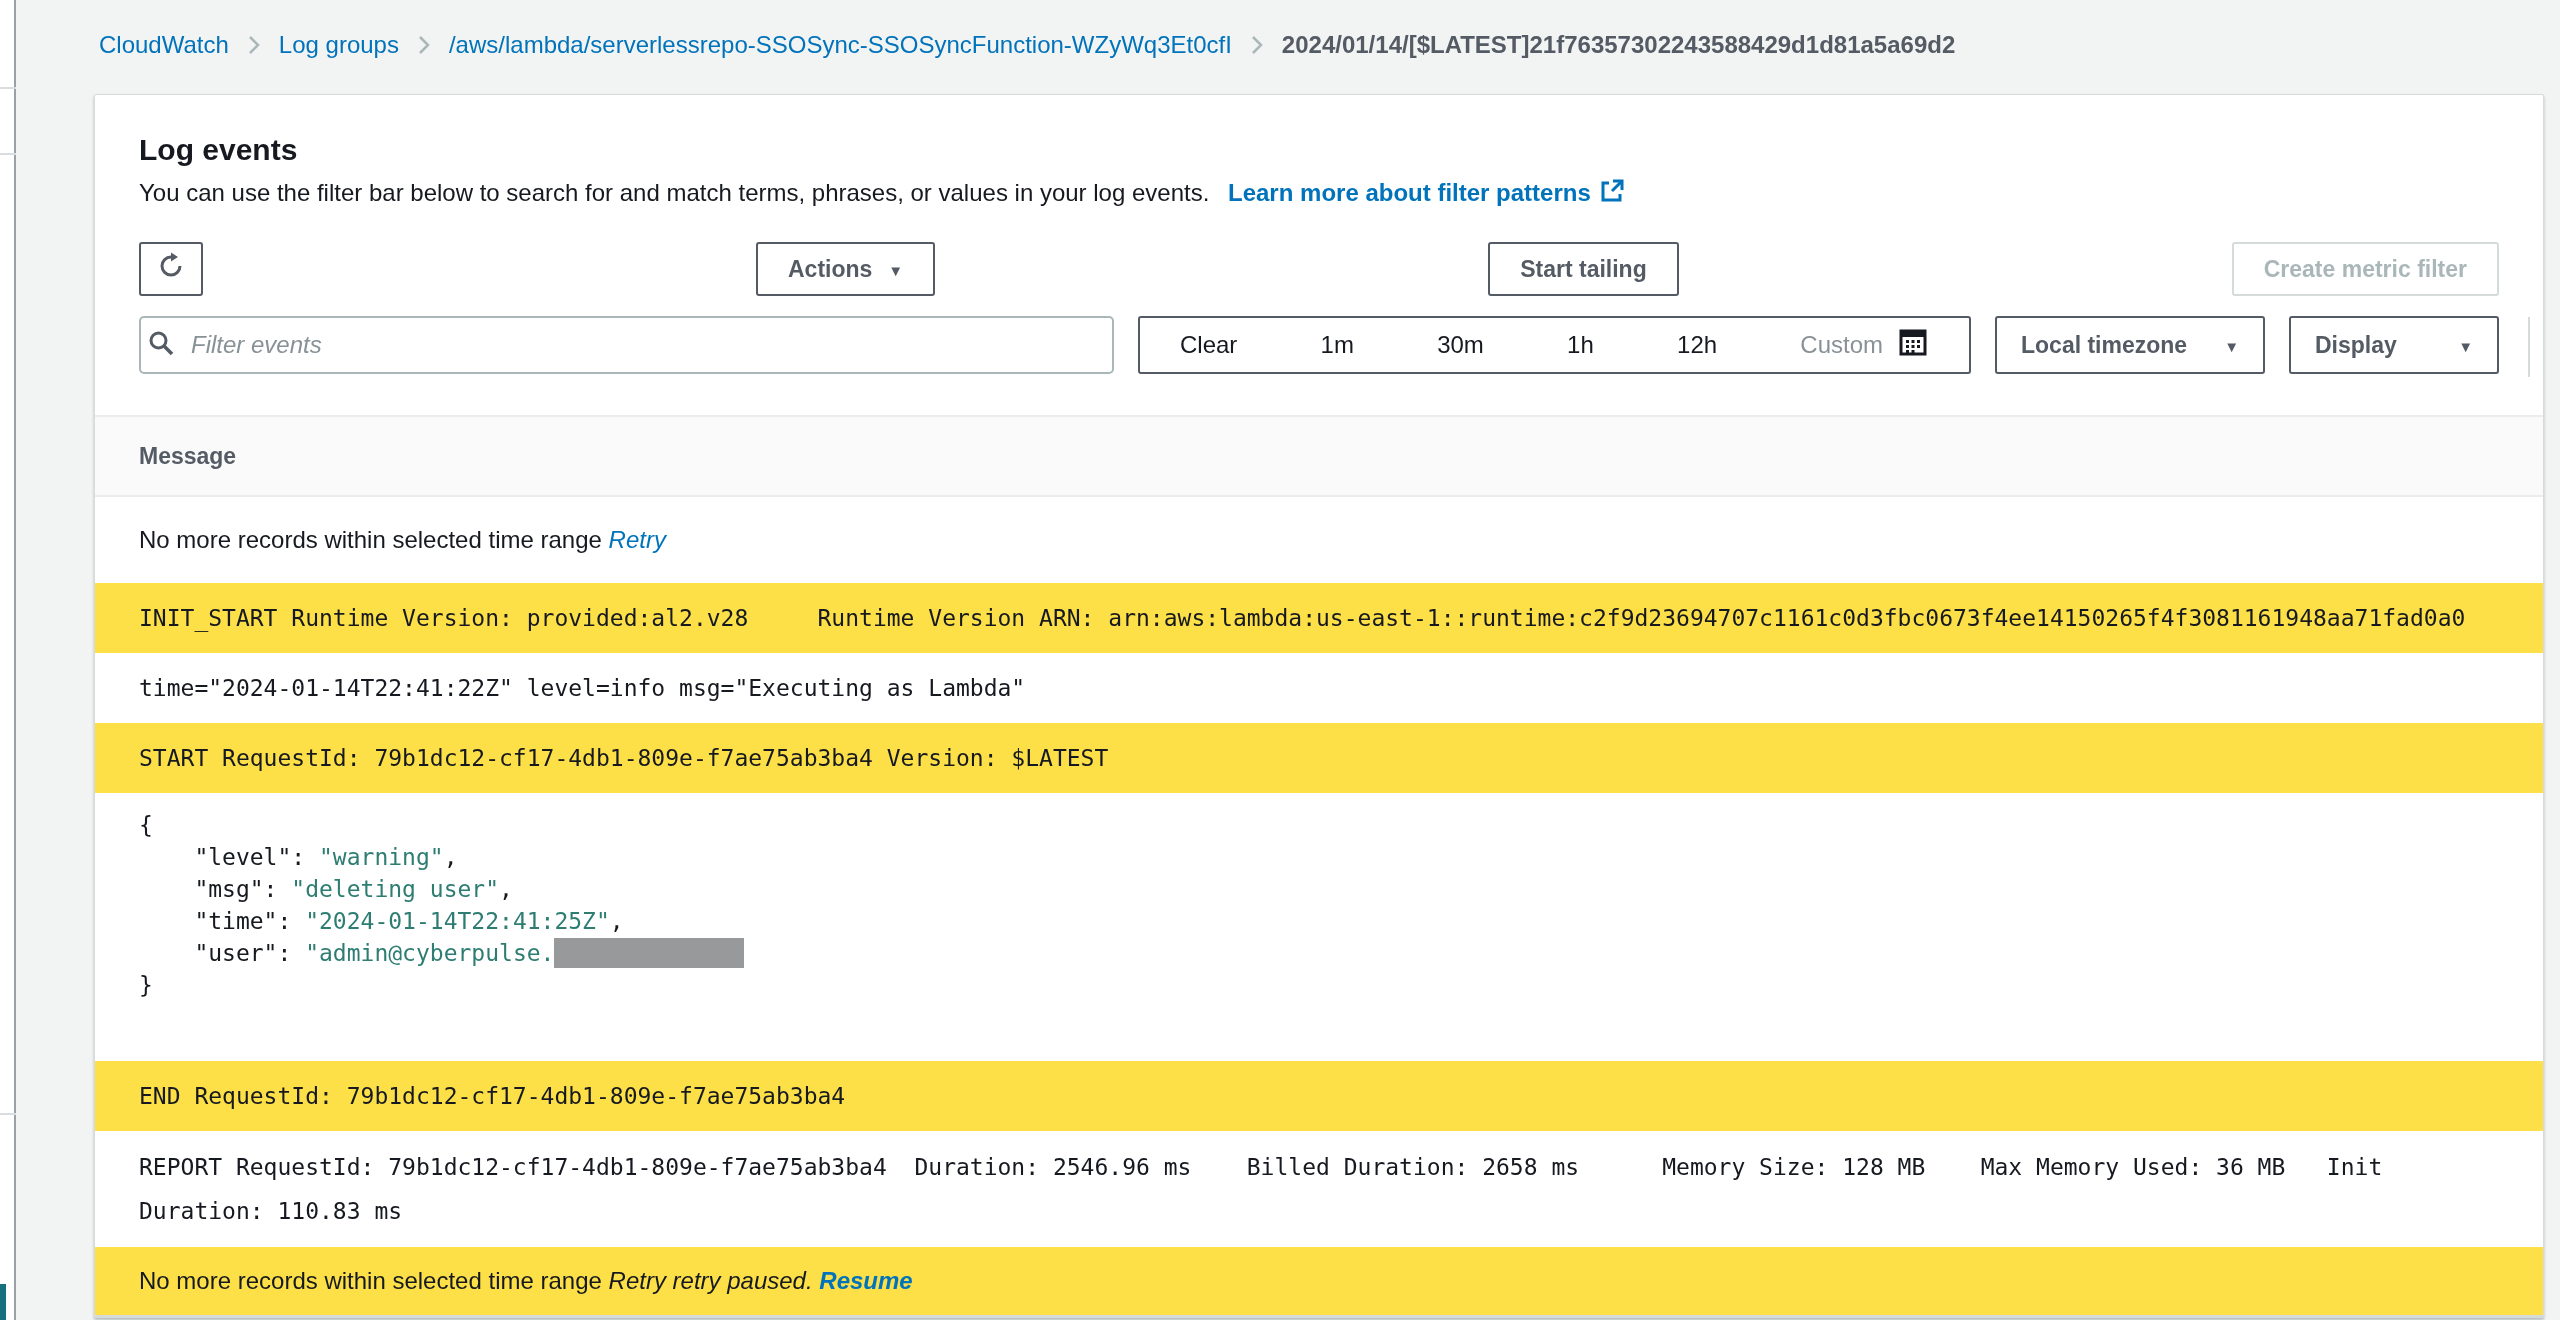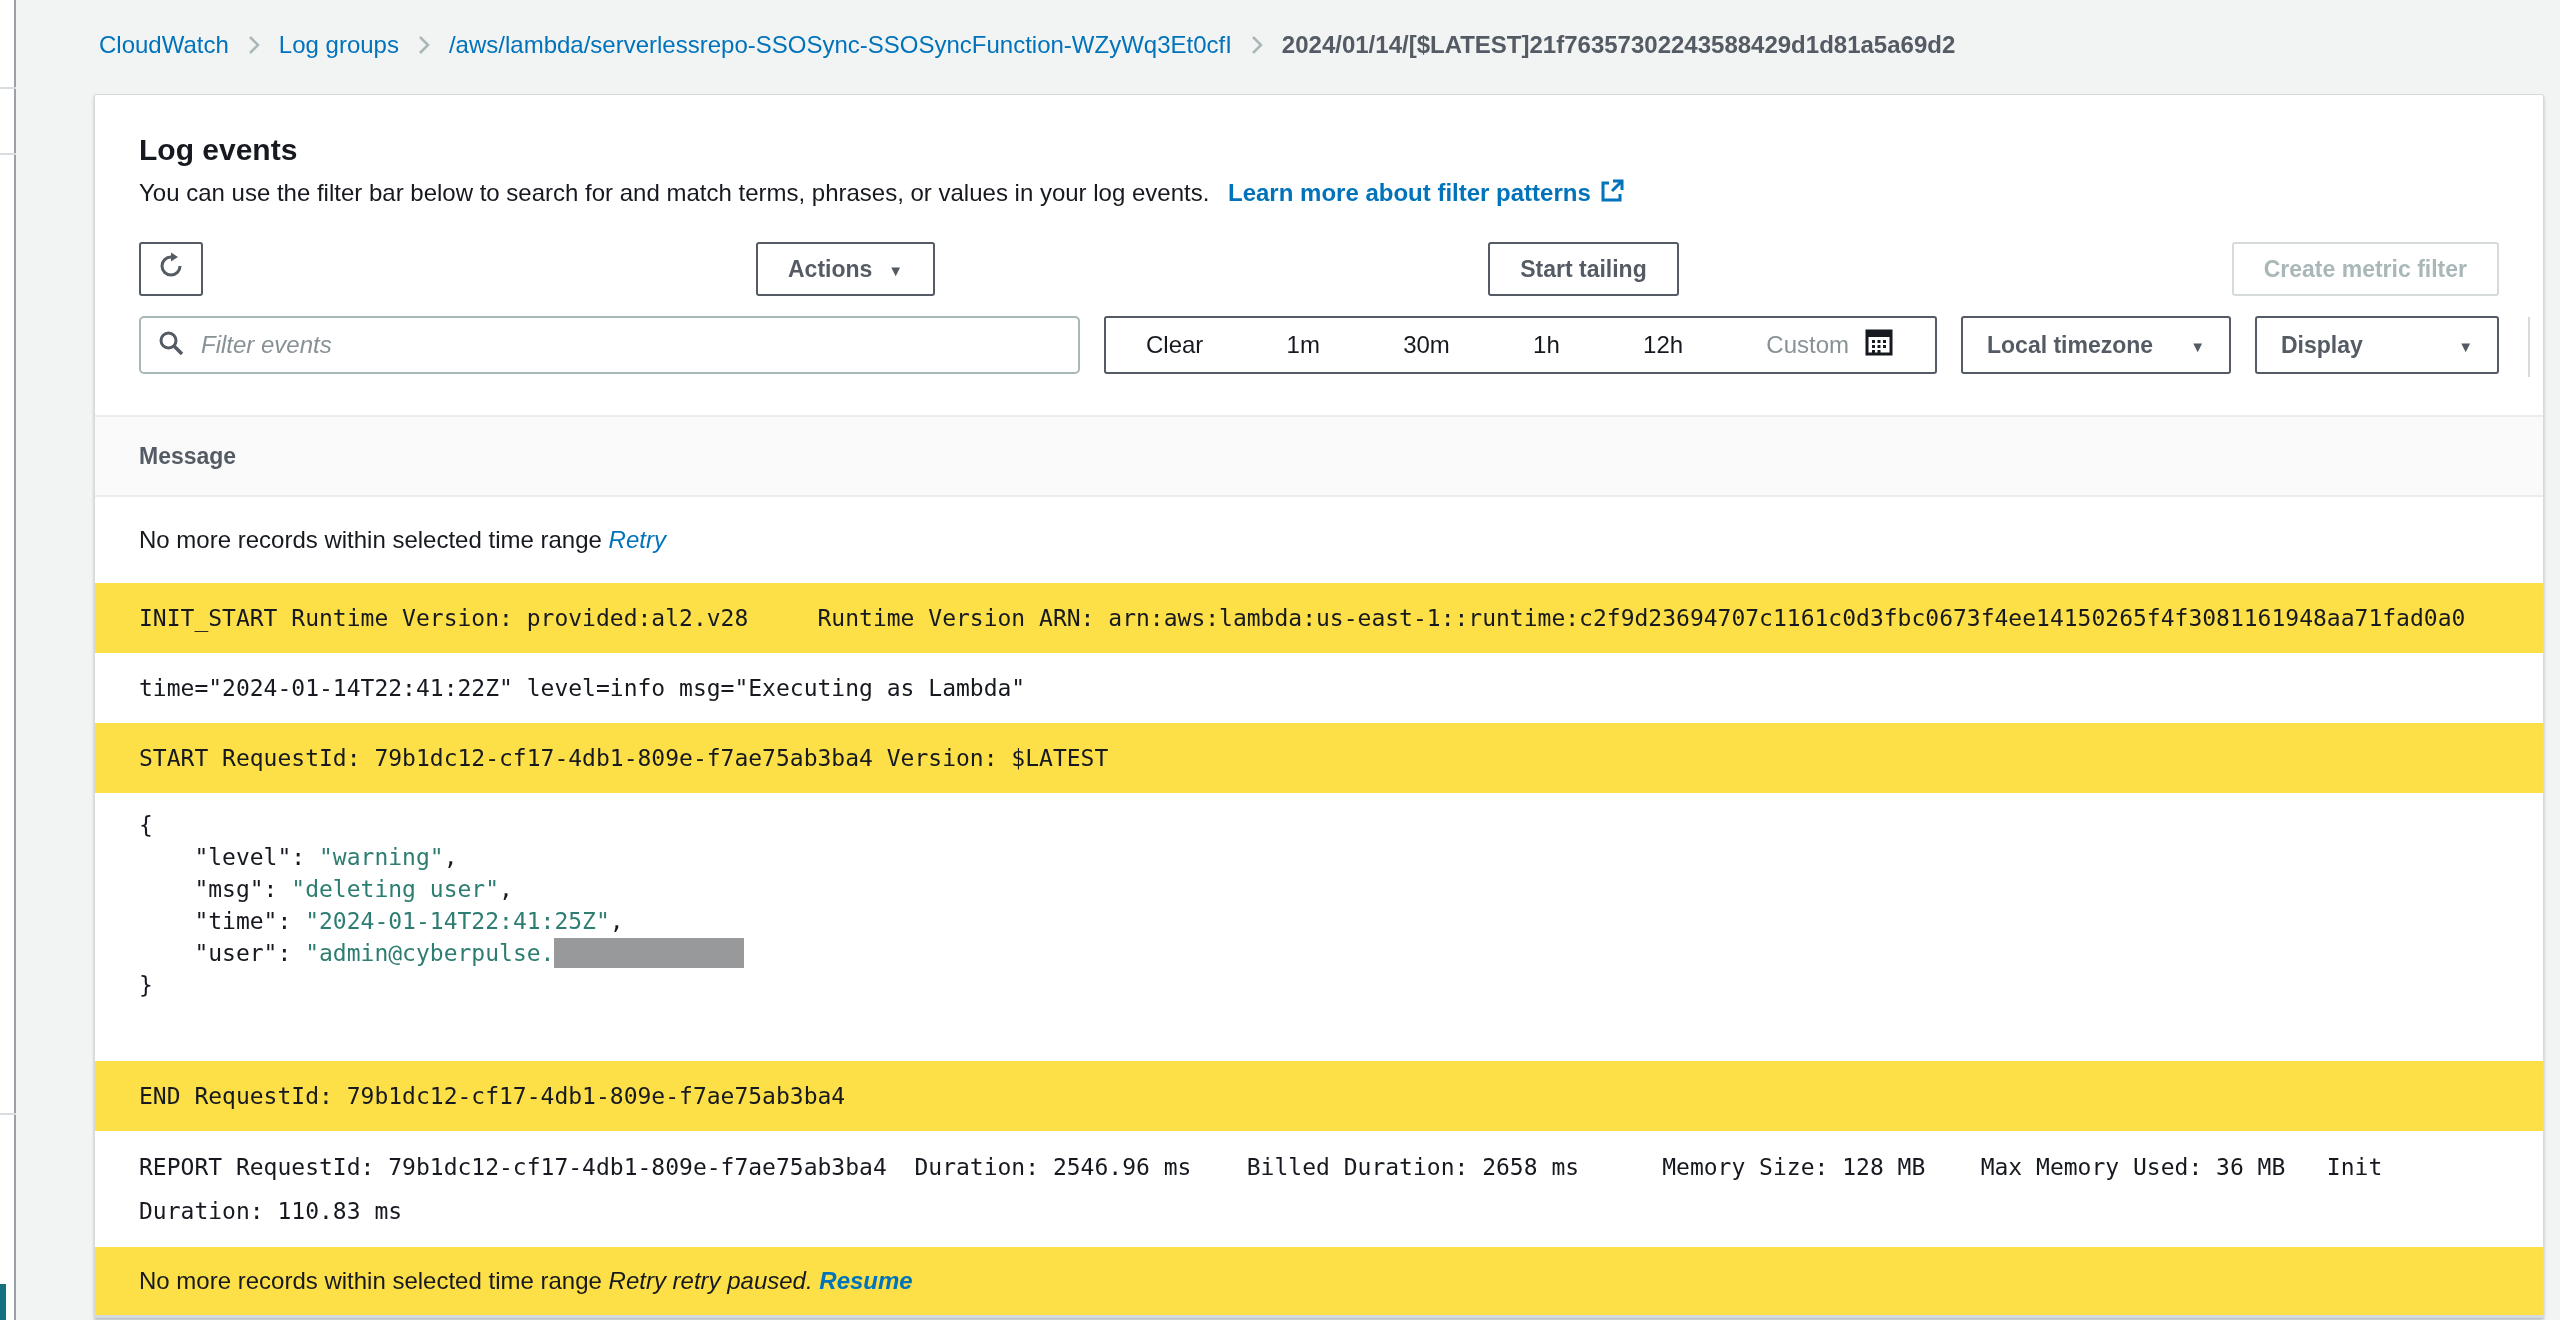--- a/index.html
+++ b/index.html
@@ -46,21 +46,21 @@
     padding:0 30px; gap:16px; box-sizing:border-box; cursor:pointer; white-space:nowrap;
   }
   .btn.icon-only { width:64px; padding:0; }
   .btn.disabled { border-color:#d5dbdb; color:#aab7b8; cursor:default; }
   .caret { font-size:15px; line-height:1; transform:translateY(1px); }
 
   
   .filter-row { display:flex; align-items:center; gap:24px; margin-top:20px; }
   .search {
     flex:1; height:58px; border:2px solid #aab7b8; border-radius:5px; background:#fff;
-    display:flex; align-items:center; padding:0 16px; gap:14px; box-sizing:border-box;
+    display:flex; align-items:center; padding:0 6px; gap:14px; box-sizing:border-box;
   }
   .search input {
     flex:1; border:none; outline:none; font-family:"Liberation Sans", sans-serif;
     font-size:24px; color:#16191f; background:transparent;
   }
   .search input::placeholder { color:#879196; font-style:italic; }
 
   .seg {
     display:flex; align-items:center; justify-content:space-between;
     width:833px; height:58px; box-sizing:border-box;
@@ -69,21 +69,21 @@
   }
   .range { cursor:pointer; white-space:nowrap; }
   .custom-range { display:flex; align-items:center; gap:14px; color:#879196; cursor:pointer; white-space:nowrap; }
 
   .dd-btn {
     display:flex; align-items:center; justify-content:space-between;
     height:58px; box-sizing:border-box; border:2px solid #545b64; border-radius:3px;
     background:#fff; color:#545b64; font-weight:700; font-size:23px; padding:0 24px; cursor:pointer; white-space:nowrap;
   }
   .tz { width:270px; }
-  .disp { width:244px; }
+  .disp { width:210px; }
 
   .right-divider { position:absolute; left:2528px; top:317px; width:2px; height:60px; background:#d5dbdb; }
 
   
   .log-table { margin-top:41px; }
   .thead {
     background:#fafafa; border-top:2px solid #eaeded; border-bottom:2px solid #eaeded;
     padding:26px 0 26px 44px; font-size:23px; font-weight:700; color:#545b64; line-height:26px;
   }
   .lrow {

